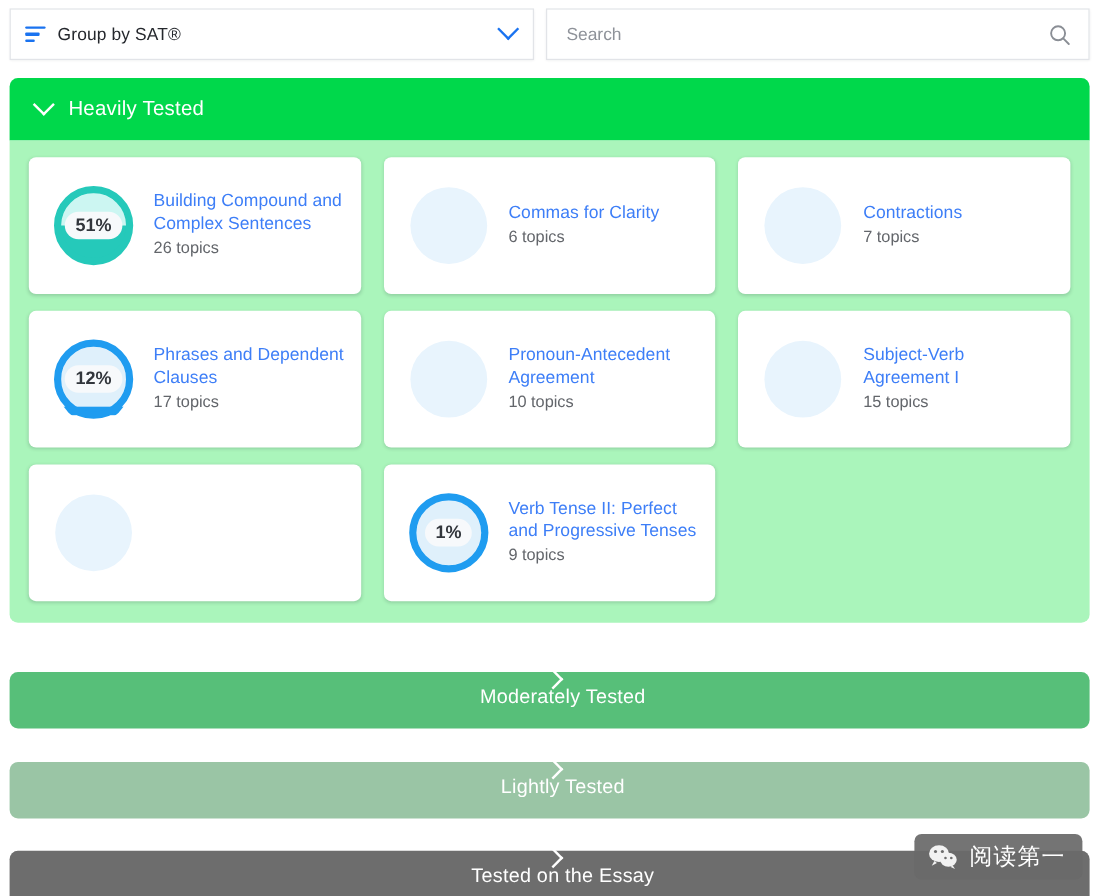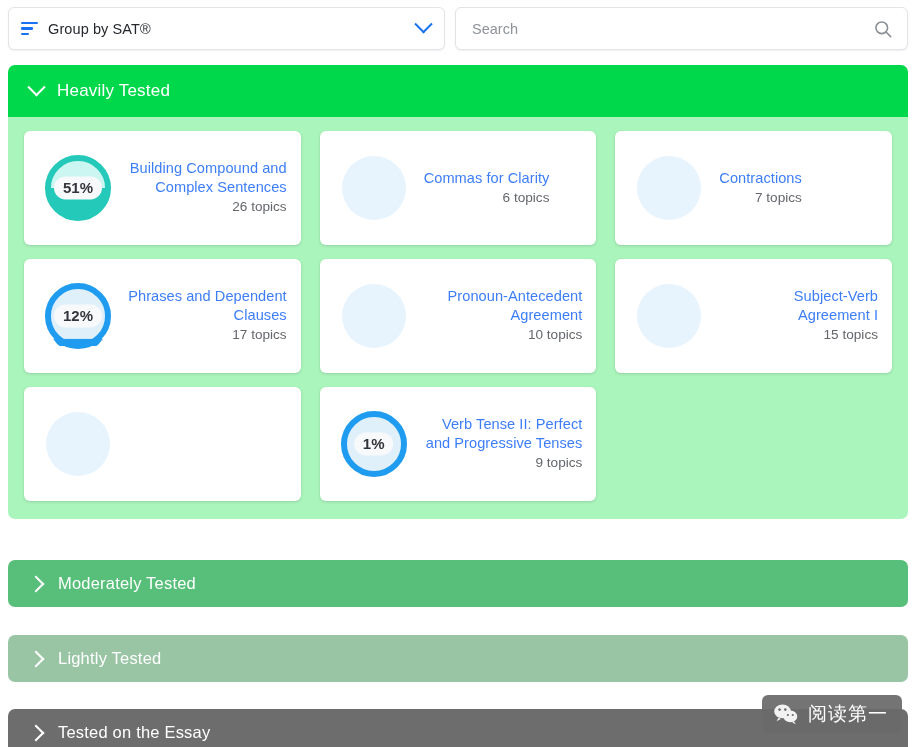--- a/index.html
+++ b/index.html
@@ -20,21 +20,21 @@
     display: flex;
     gap: 10px;
     padding: 7px 8px 0 8px;
     height: 53px;
     align-items: flex-start;
   }
   .control {
     height: 43px;
     background: #fff;
     border: 1px solid #e2e4e8;
-    border-radius: 6px;
+    border-radius: 0;
     box-shadow: 0 1px 2px rgba(16,24,40,.07);
     display: flex;
     align-items: center;
   }
   .group-select { width: 437px; padding: 0 14px 0 12px; cursor: pointer; }
   .group-label {
     flex: 1;
     font-size: 14.5px;
     color: #25282d;
     padding-left: 10px;
@@ -66,21 +66,21 @@
     font-family: inherit;
     font-size: 14.5px;
     color: #be185d;
     background: transparent;
     padding: 0;
   }
   .search-input::placeholder { color: #8e9299; }
   .search-icon { width: 20px; height: 20px; flex: none; }
 
   
-  .section-open { padding: 12px 8px; text-align: right; }
+  .section-open { padding: 12px 8px; }
   .section-header {
     height: 52px;
     background: #00d84b;
     border-radius: 7px 7px 0 0;
     display: flex;
     align-items: center;
     padding-left: 22px;
     cursor: pointer;
   }
   .section-header .caret {
@@ -153,20 +153,21 @@
 
   
   .collapsed-bar {
     margin: 0 8px;
     height: 47px;
     border-radius: 7px;
     display: flex;
     align-items: center;
     padding-left: 22px;
     cursor: pointer;
+    flex-direction: column;
   }
   .collapsed-bar .caret-right {
     width: 12px; height: 12px; flex: none;
     border-right: 2.8px solid #fff;
     border-top: 2.8px solid #fff;
     transform: rotate(45deg);
     margin-right: 16px;
   }
   .collapsed-bar .section-title { font-size: 16.5px; }
 

